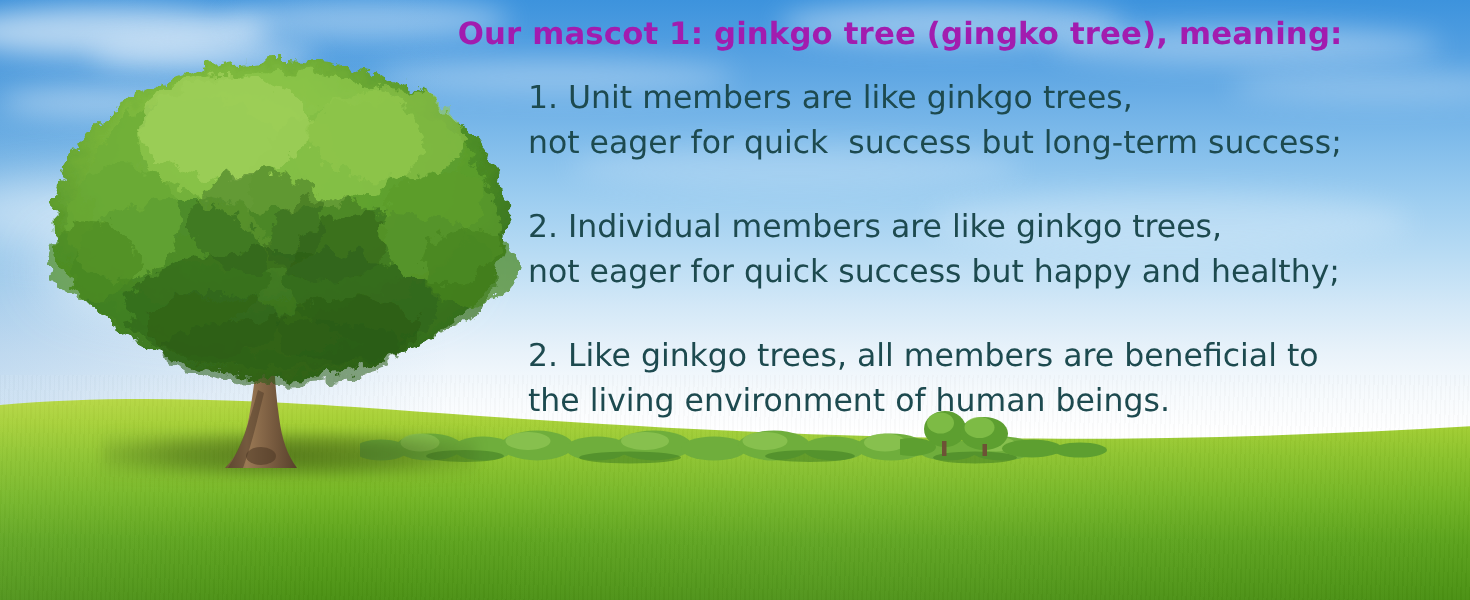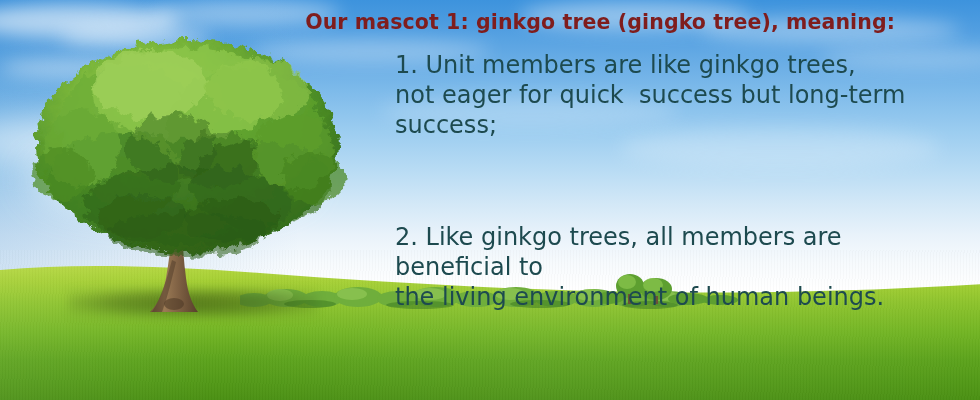--- a/index.html
+++ b/index.html
@@ -160,33 +160,32 @@
   }
   .headline {
     position: absolute;
     left: 0;
     top: 10px;
     width: 895px;
     text-align: right;
     font-size: 20.5px;
     font-weight: bold;
     letter-spacing: 0.1px;
-    color: #7f1d1d;
+    color: #a21caf;
     pointer-events: auto;
   }
   .para {
     position: absolute;
     left: 352px;
     width: 560px;
-    font-size: 24px;
+    font-size: 21px;
     line-height: 30px;
     color: #1d4a4f;
     white-space: pre-wrap;
     pointer-events: auto;
-    margin-left: 43px;
   }
   .p1 { top: 50px; }
   .p2 { top: 136px; }
   .p3 { top: 222px; }
 </style>
 </head>
 <body>
 
 <div class="banner">
 
@@ -322,18 +321,20 @@
       <ellipse cx="165" cy="206" rx="80" ry="22" fill="#2b5b15" opacity="0.55"></ellipse>
     </g>
   </svg>
 
   <div class="text-block">
     <div class="headline">Our mascot 1: ginkgo tree (gingko tree), meaning:</div>
 
     <div class="para p1">1. Unit members are like ginkgo trees,
 not eager for quick  success but long-term success;</div>
 
+    <div class="para p2">2. Individual members are like ginkgo trees,
+not eager for quick success but happy and healthy;</div>
 
     <div class="para p3">2. Like ginkgo trees, all members are beneficial to
 the living environment of human beings.</div>
   </div>
 
 </div>
 
 </body></html>

